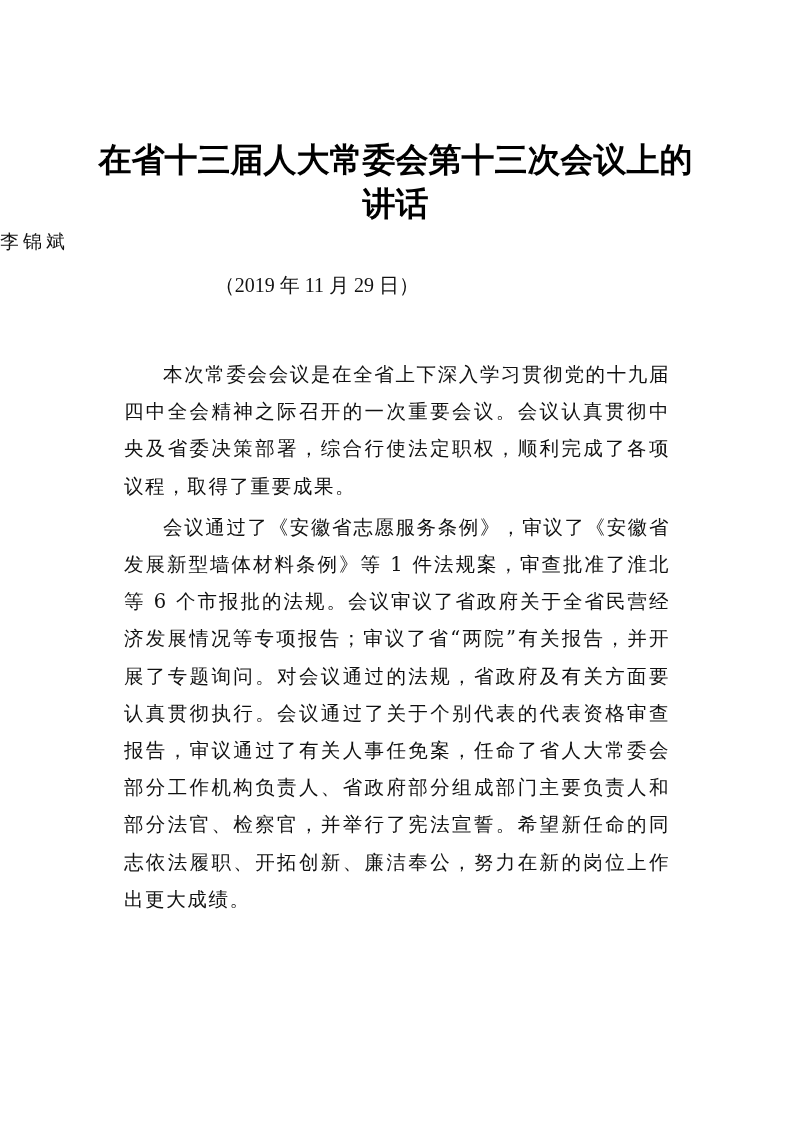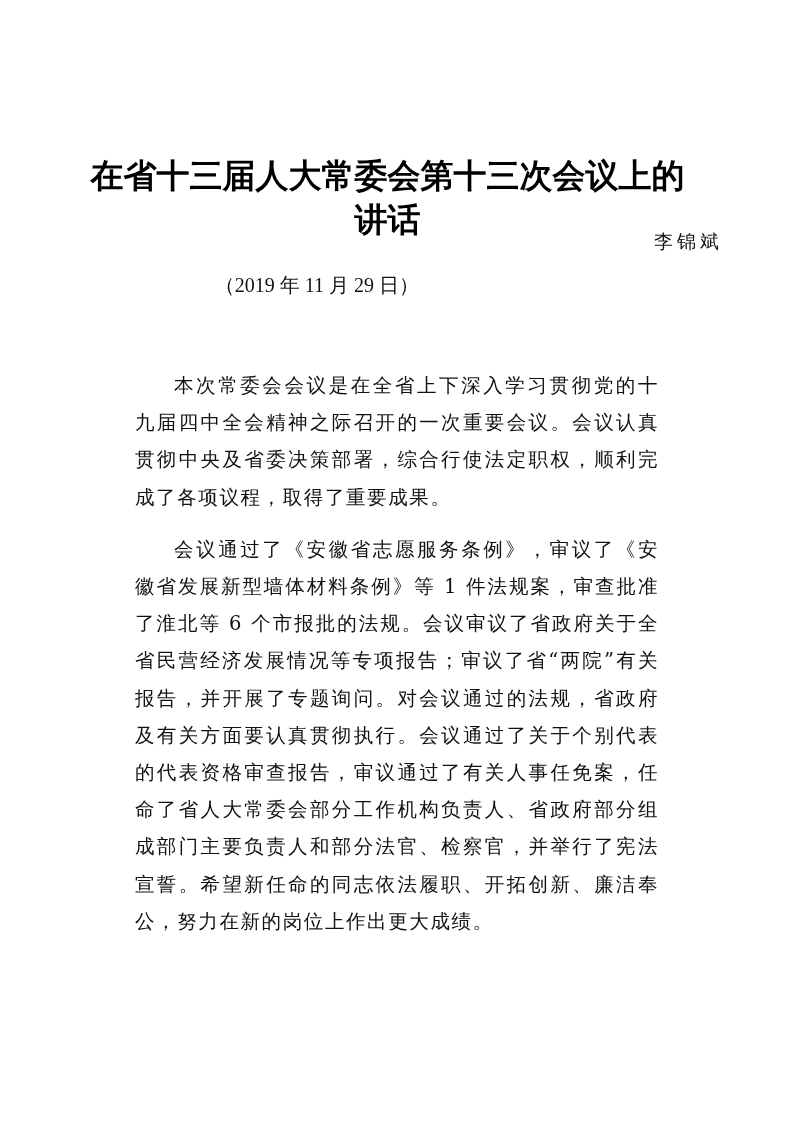--- a/index.html
+++ b/index.html
@@ -1,38 +1,38 @@
 <!DOCTYPE html>
 <html><head>
 <meta charset="utf-8">
 <style>
   html, body { margin: 0; padding: 0; background: #ffffff; }
   body { width: 793px; height: 1122px; position: relative; overflow: hidden; color: #111; }
   .title {
-    position: absolute; left: 0; width: 775px; text-align: center;
+    position: absolute; left: 8px; width: 775px; text-align: center;
     font-family: "DejaVu Sans", sans-serif; font-weight: bold;
-    font-size: 33px; line-height: 44px; color: #000; margin-top: 16px;
+    font-size: 33px; line-height: 44px; color: #000;
   }
   .title.l1 { top: 138px; }
   .title.l2 { top: 182px; }
   .author {
-    position: absolute; top: 229px; left: 0; width: 723px; text-align: right;
+    position: absolute; top: 229px; left: 0; width: 723px; text-align: left;
     font-family: "DejaVu Serif", serif; font-size: 19px; letter-spacing: 4px;
   }
   .date {
     position: absolute; top: 272px; left: 0; width: 634px; text-align: center;
     font-family: "Liberation Serif", "DejaVu Serif", serif; font-size: 20px;
   }
   .body {
     position: absolute; left: 120px; top: 352px; width: 554px;
     font-family: "DejaVu Serif", serif; font-size: 19.5px;
     line-height: 37.2px; text-align: justify; text-justify: inter-character;
     letter-spacing: 1.6px;
   }
-  .body p { margin: 15px; text-indent: 2em; }
+  .body p { margin: 4px; text-indent: 2em; }
 </style>
 </head>
 <body>
 
 <div>
   <div class="title l1">在省十三届人大常委会第十三次会议上的</div>
   <div class="title l2">讲话</div>
   <div class="author">李锦斌</div>
   <div class="date">（2019 年 11 月 29 日）</div>
   <div class="body">

